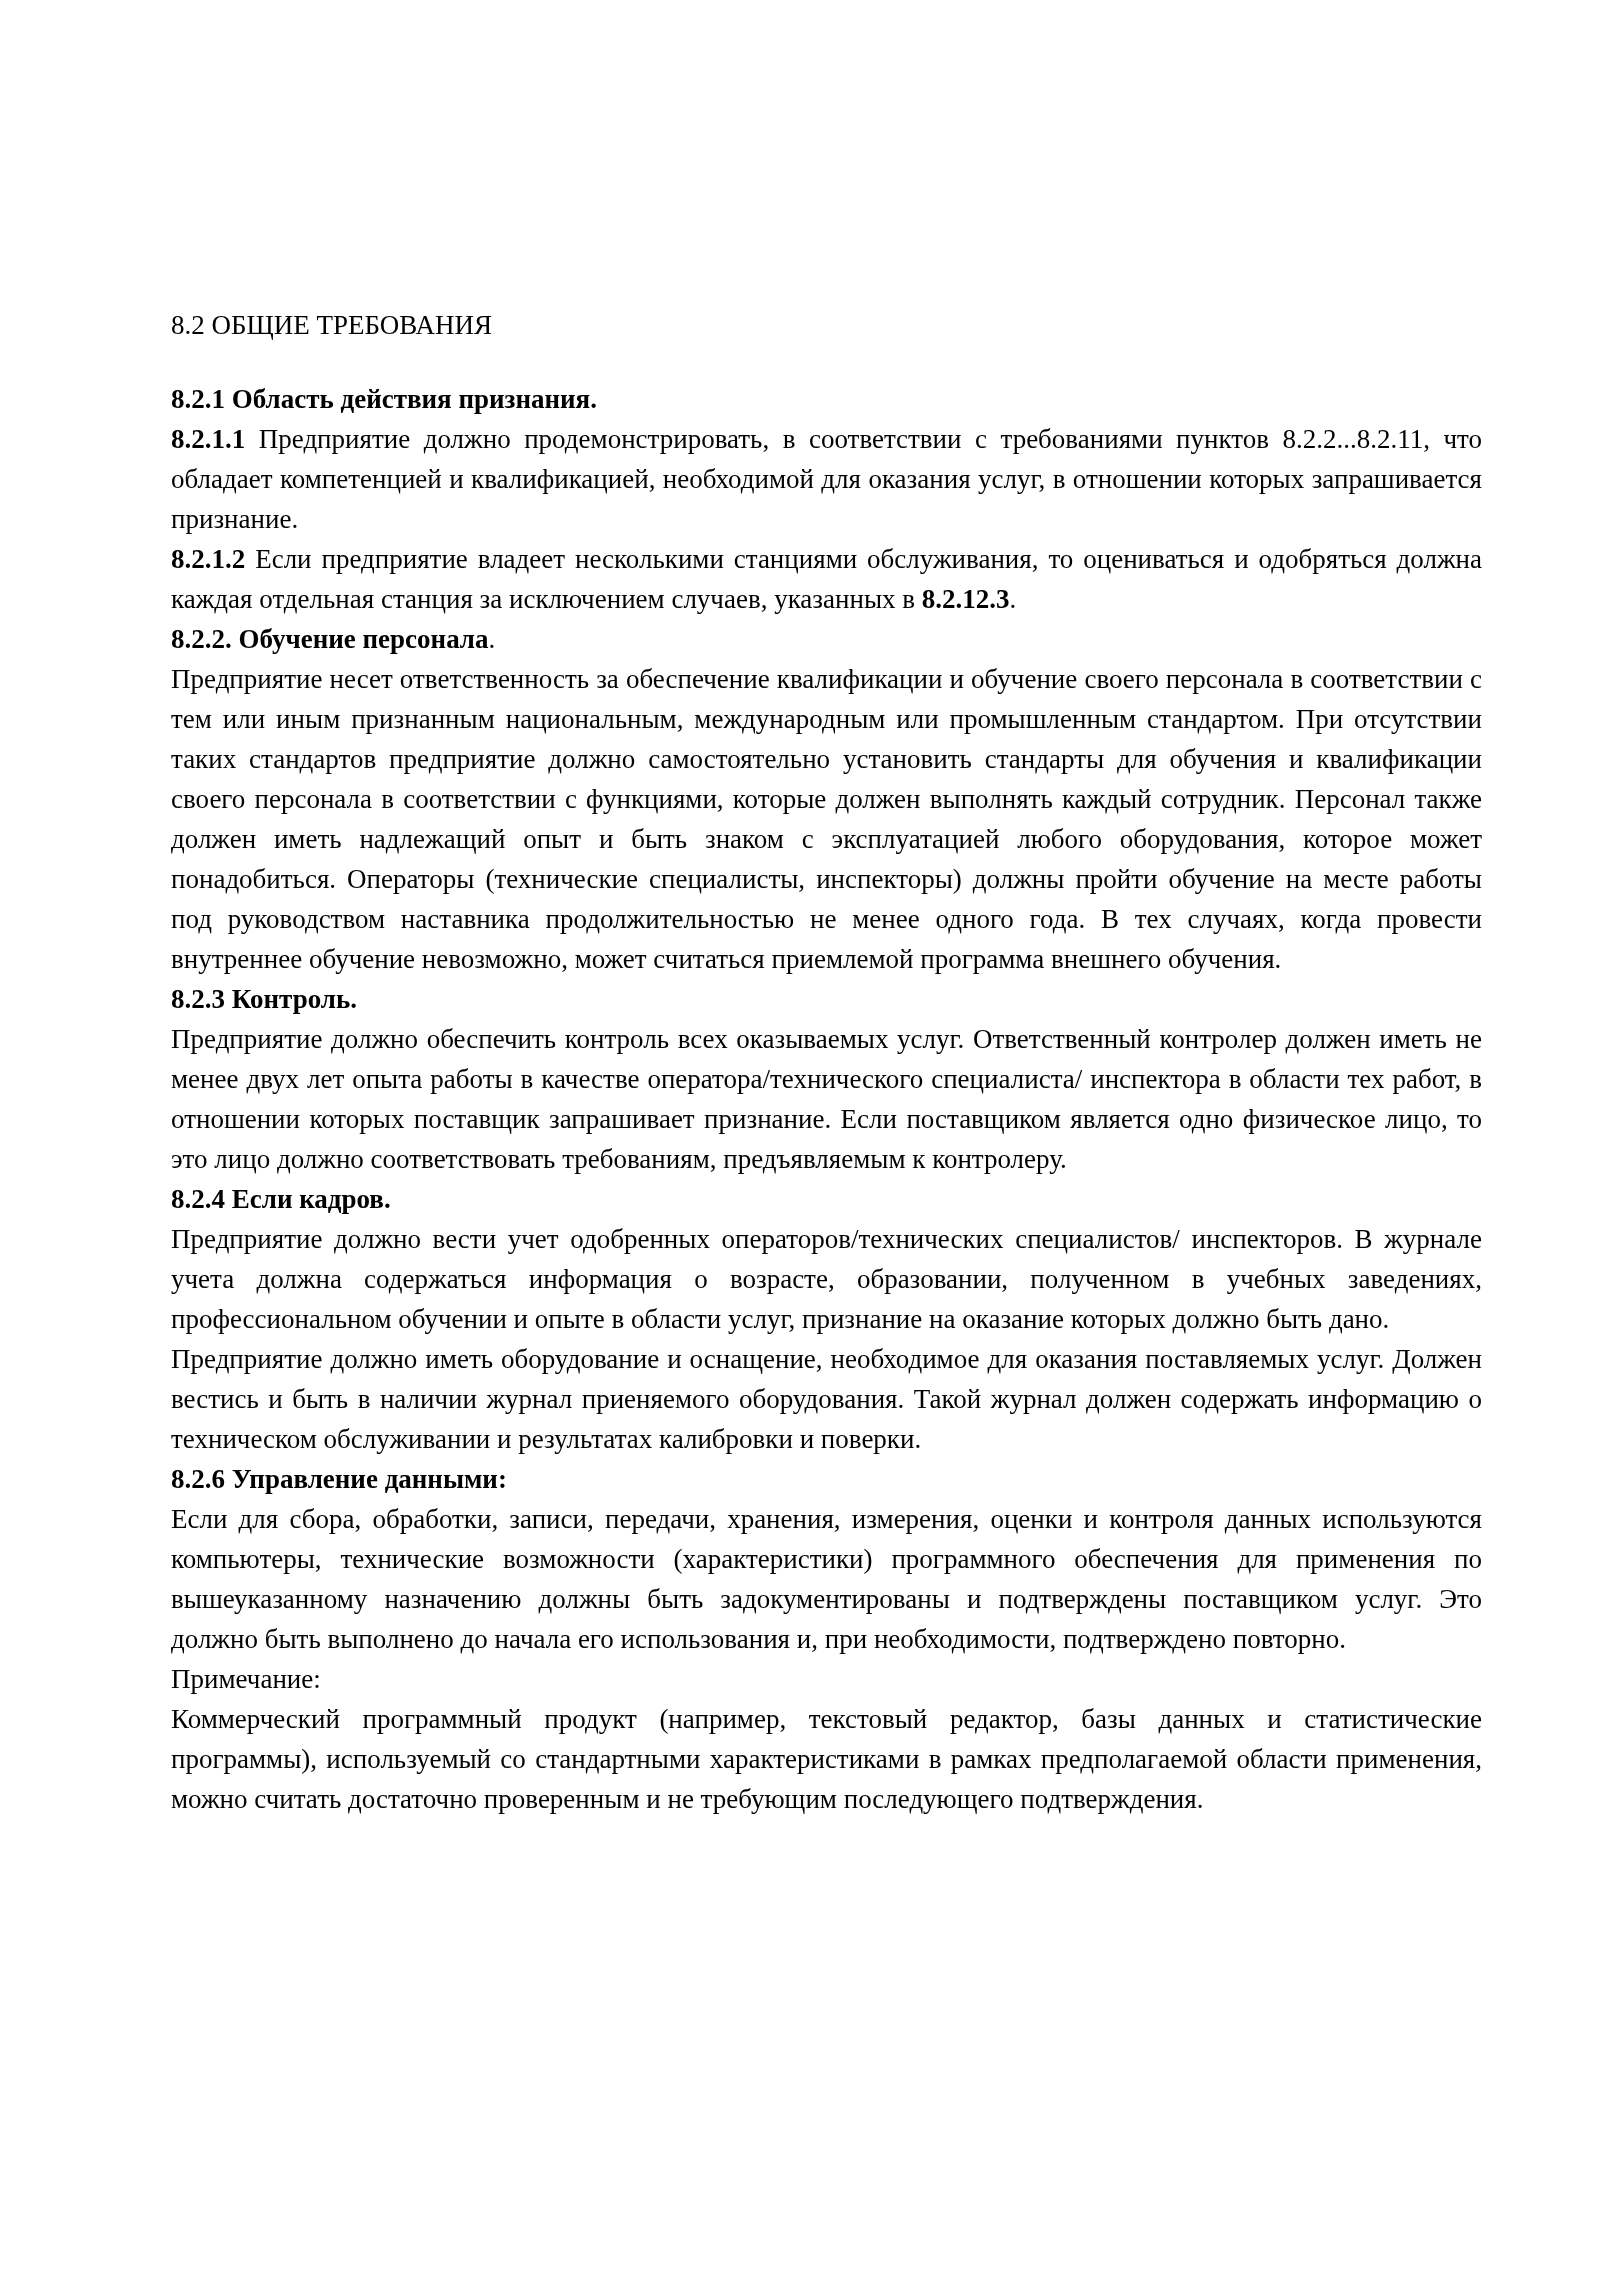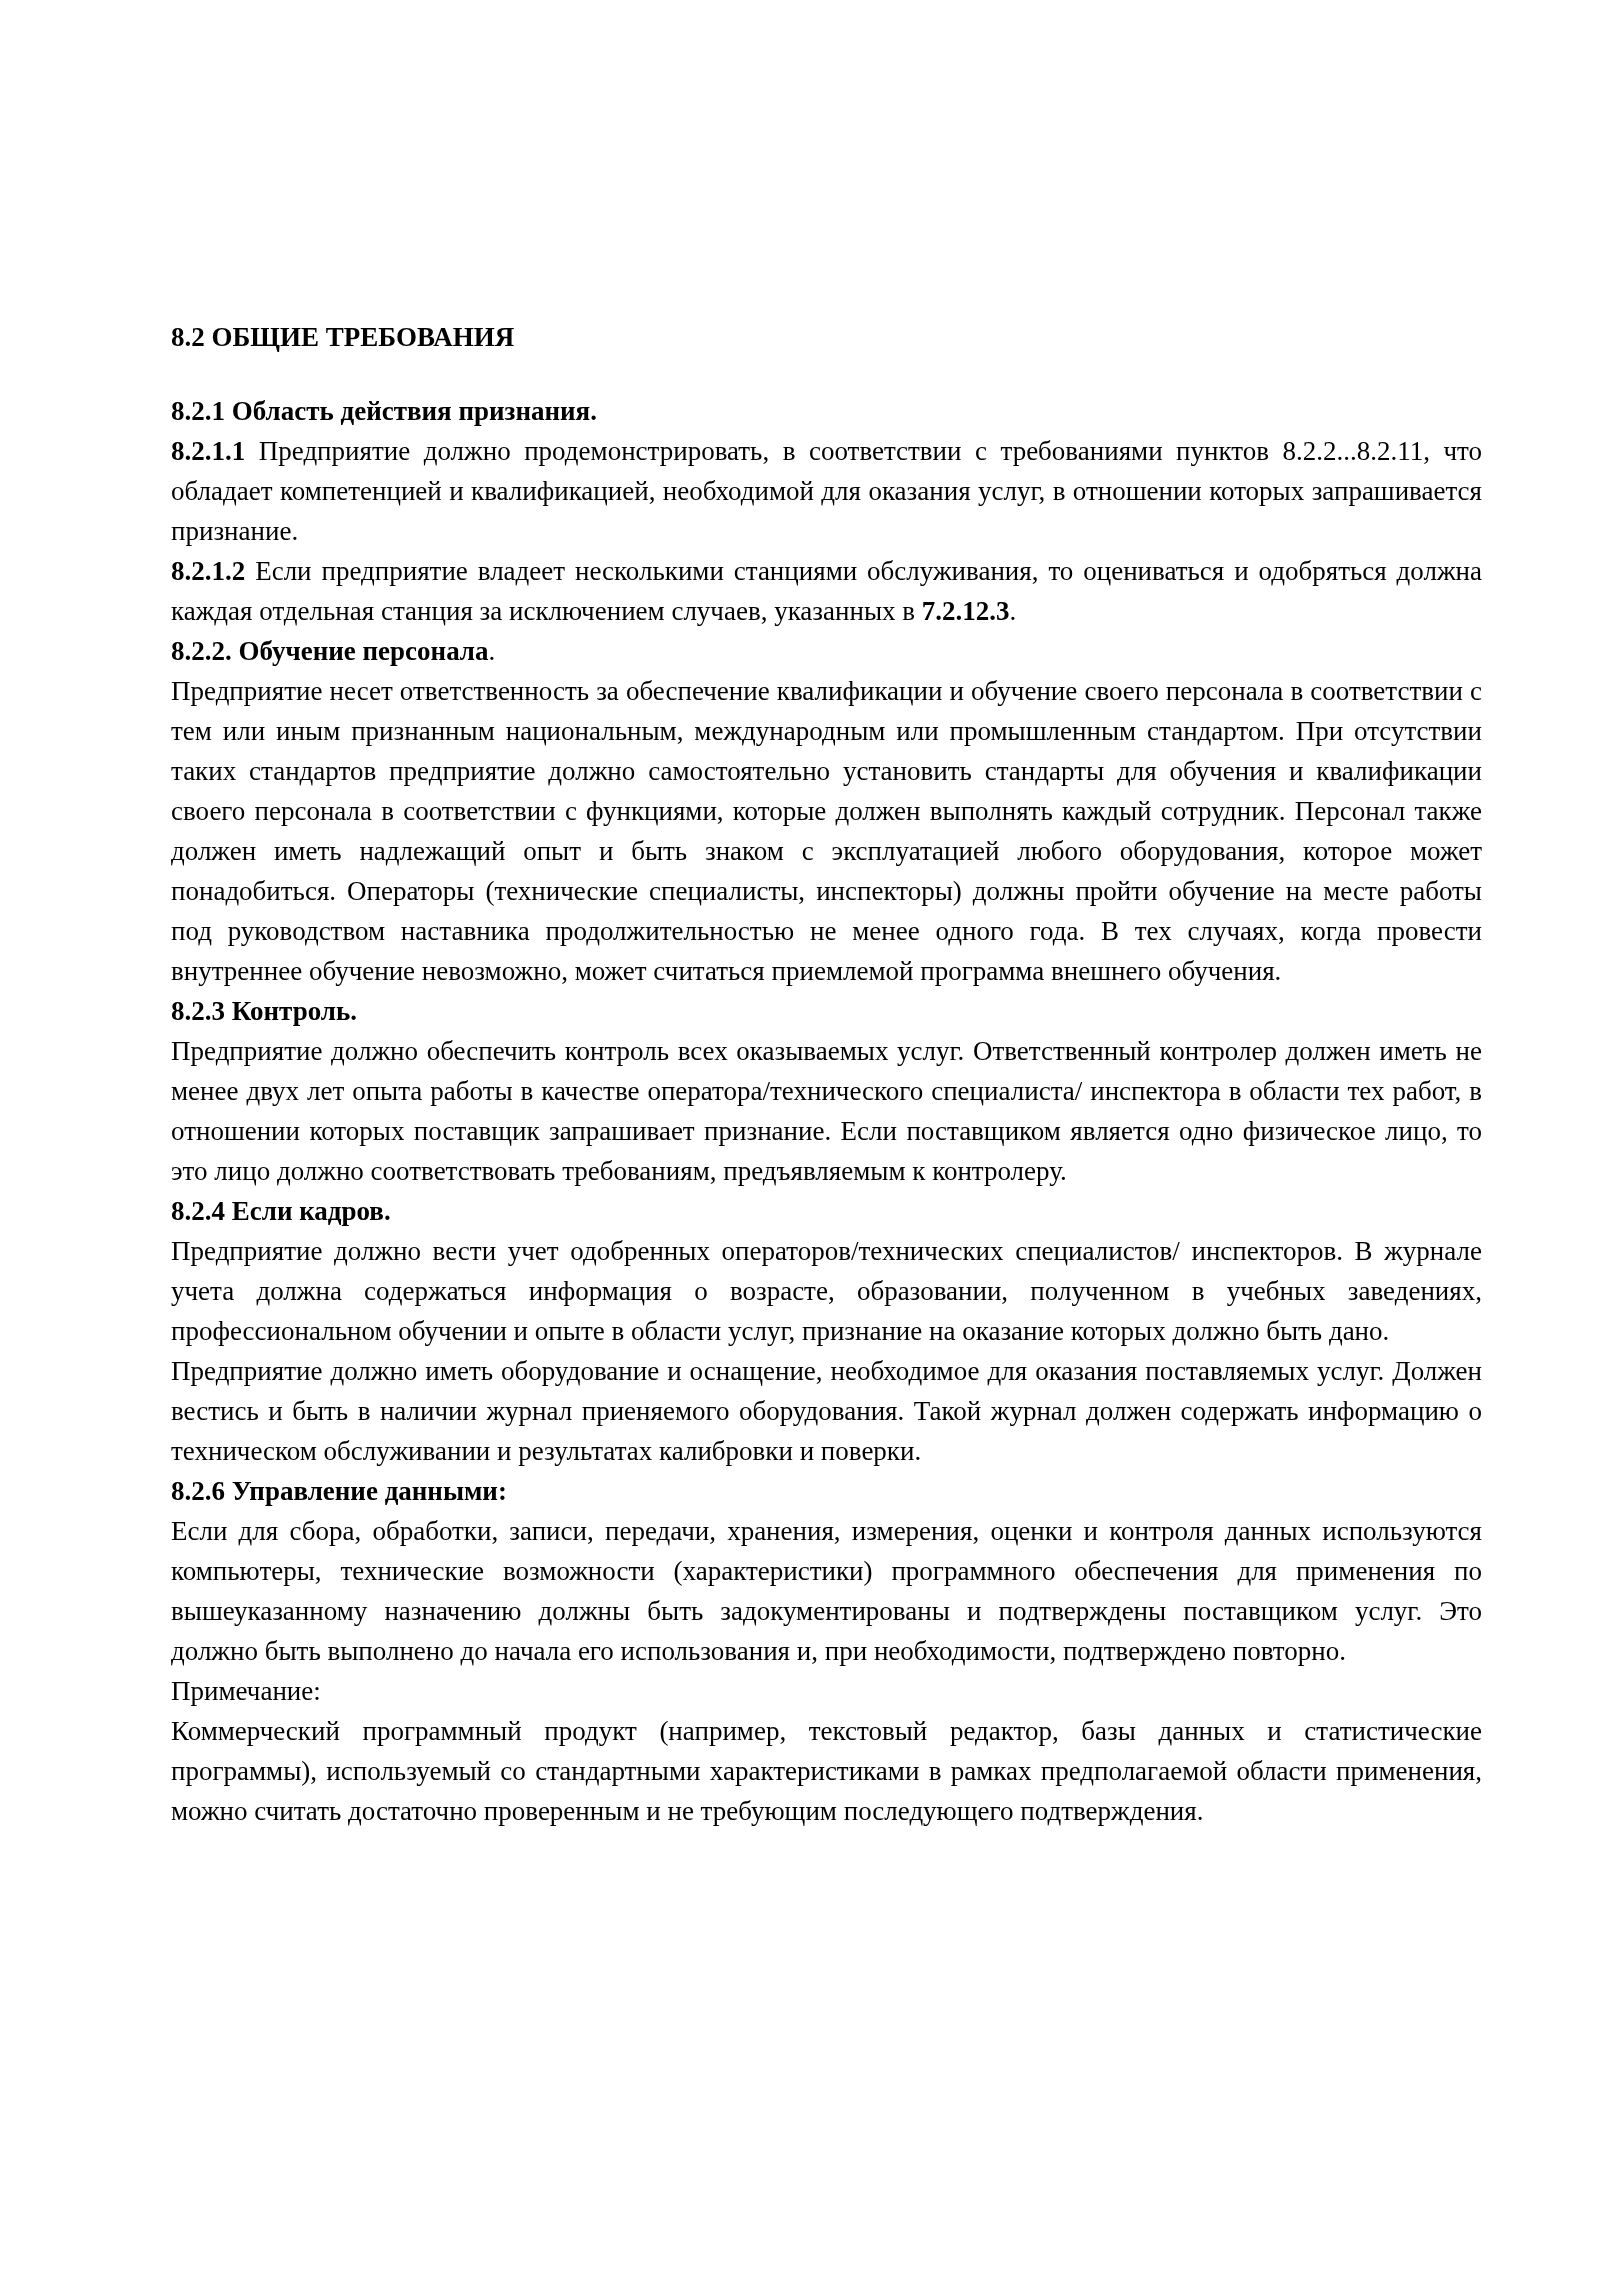--- a/index.html
+++ b/index.html
@@ -4,34 +4,34 @@
   <style>
     html, body { margin: 0; padding: 0; background: #ffffff; }
     body {
       width: 1622px; height: 2295px; position: relative; overflow: hidden;
       font-family: "Liberation Serif", serif; color: #000;
     }
     .page {
       position: absolute; left: 171px; top: 306px; width: 1311px;
       font-size: 27px; line-height: 40px; text-align: justify;
     }
-    .h-main { font-weight: bold; margin: 12px 0 34px 0; line-height: 39px; }
+    .h-main { font-weight: normal; margin: 0 0 34px 0; line-height: 39px; }
     b { font-weight: bold; }
     .para { margin: 0; text-indent: 0; }
   </style>
 </head>
 <body>
 
 <div class="page">
   <div class="h-main">8.2 ОБЩИЕ ТРЕБОВАНИЯ</div>
 
   <div>
     <p class="para" style="text-indent:0;"><b>8.2.1 Область действия признания.</b></p>
     <p class="para"><b>8.2.1.1</b><span> Предприятие должно продемонстрировать, в соответствии с требованиями пунктов 8.2.2...8.2.11, что обладает компетенцией и квалификацией, необходимой для оказания услуг, в отношении которых запрашивается признание.</span></p>
-    <p class="para"><b>8.2.1.2</b><span> Если предприятие владеет несколькими станциями обслуживания, то оцениваться и одобряться должна каждая отдельная станция за исключением случаев, указанных в </span><b>7.2.12.3</b><span>.</span></p>
+    <p class="para"><b>8.2.1.2</b><span> Если предприятие владеет несколькими станциями обслуживания, то оцениваться и одобряться должна каждая отдельная станция за исключением случаев, указанных в </span><b>8.2.12.3</b><span>.</span></p>
   </div>
 
   <div>
     <p class="para"><b>8.2.2. Обучение персонала</b><span>.</span></p>
     <p class="para">Предприятие несет ответственность за обеспечение квалификации и обучение своего персонала в соответствии с тем или иным признанным национальным, международным или промышленным стандартом. При отсутствии таких стандартов предприятие должно самостоятельно установить стандарты для обучения и квалификации своего персонала в соответствии с функциями, которые должен выполнять каждый сотрудник. Персонал также должен иметь надлежащий опыт и быть знаком с эксплуатацией любого оборудования, которое может понадобиться. Операторы (технические специалисты, инспекторы) должны пройти обучение на месте работы под руководством наставника продолжительностью не менее одного года. В тех случаях, когда провести внутреннее обучение невозможно, может считаться приемлемой программа внешнего обучения.</p>
   </div>
 
   <div>
     <p class="para"><b>8.2.3 Контроль.</b></p>
     <p class="para">Предприятие должно обеспечить контроль всех оказываемых услуг. Ответственный контролер должен иметь не менее двух лет опыта работы в качестве оператора/технического специалиста/ инспектора в области тех работ, в отношении которых поставщик запрашивает признание. Если поставщиком является одно физическое лицо, то это лицо должно соответствовать требованиям, предъявляемым к контролеру.</p>

